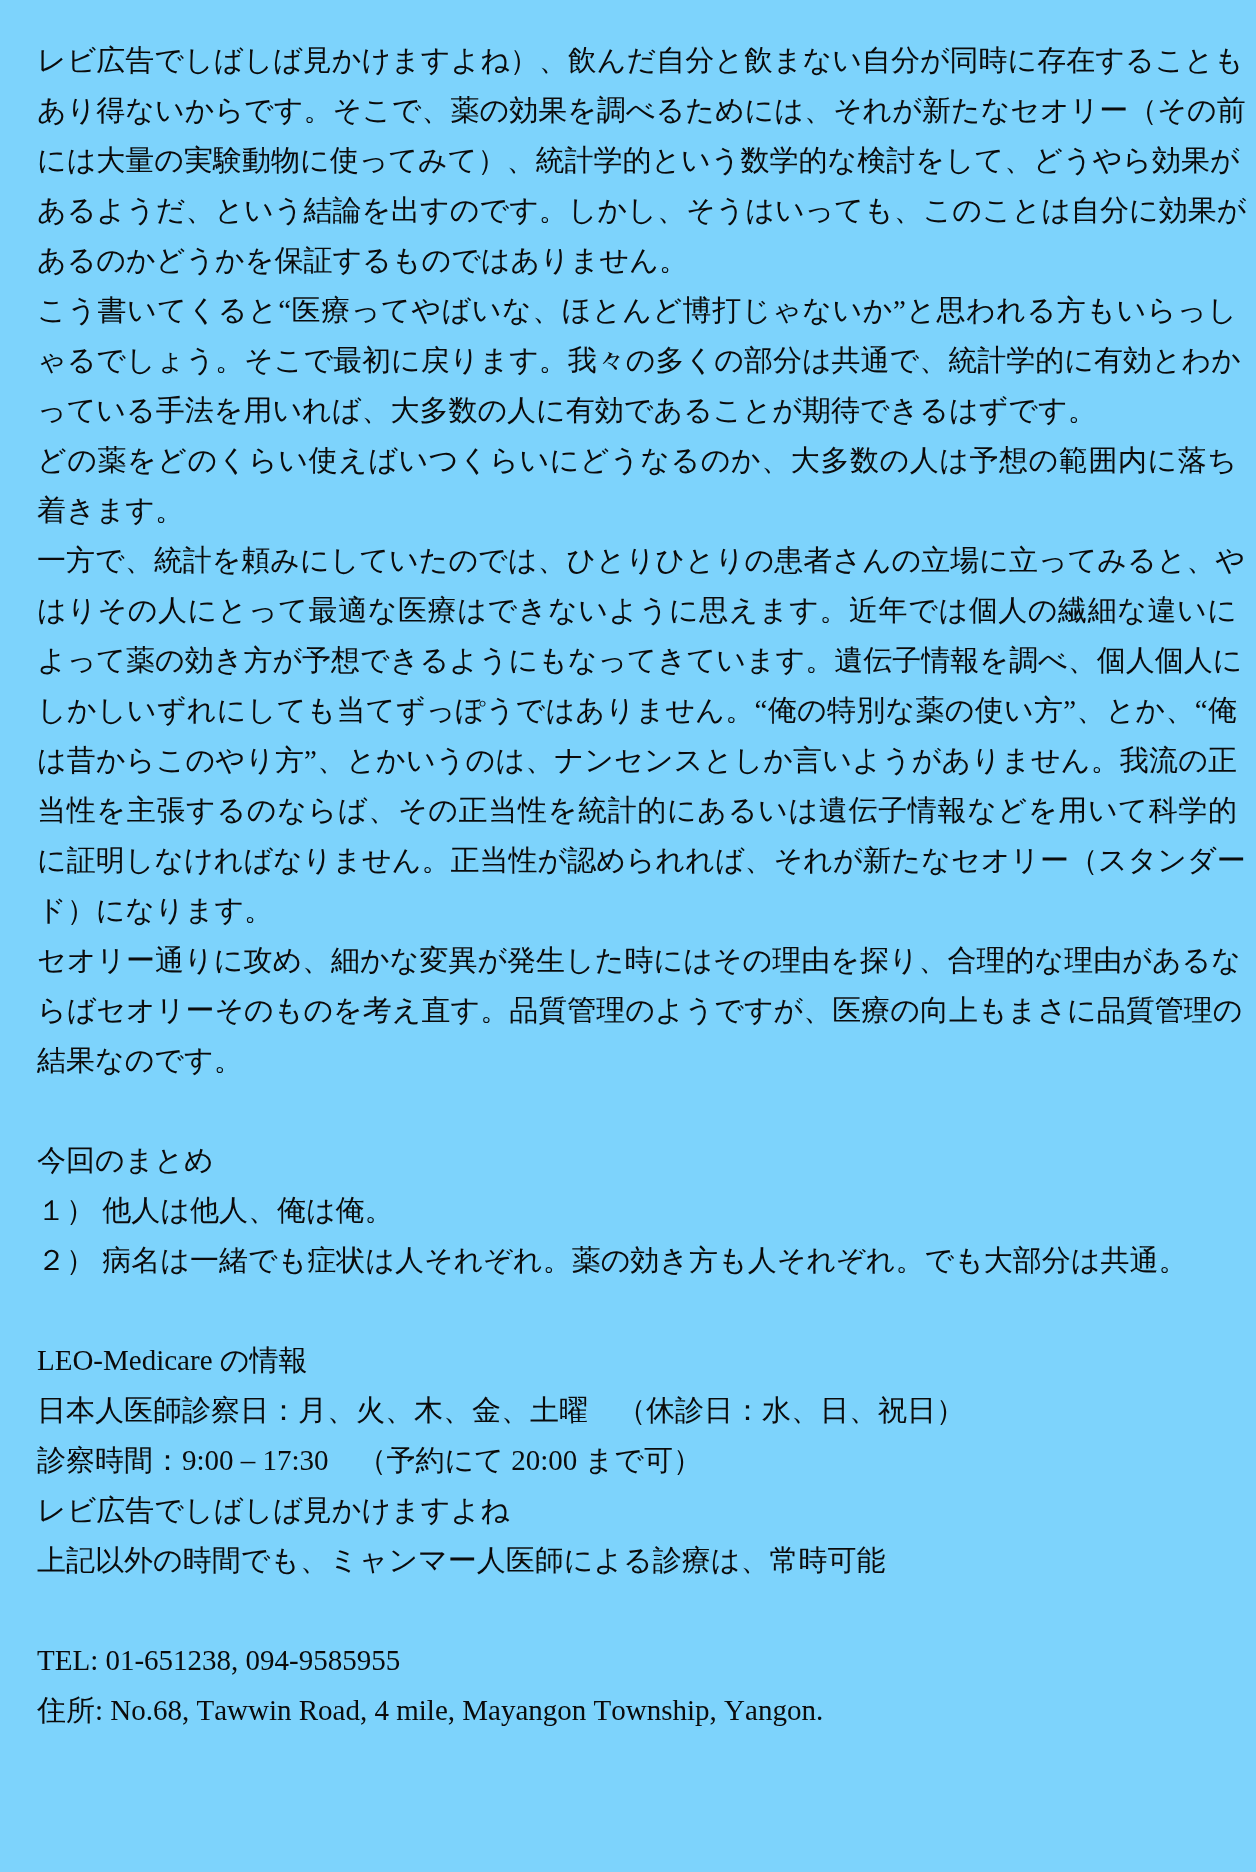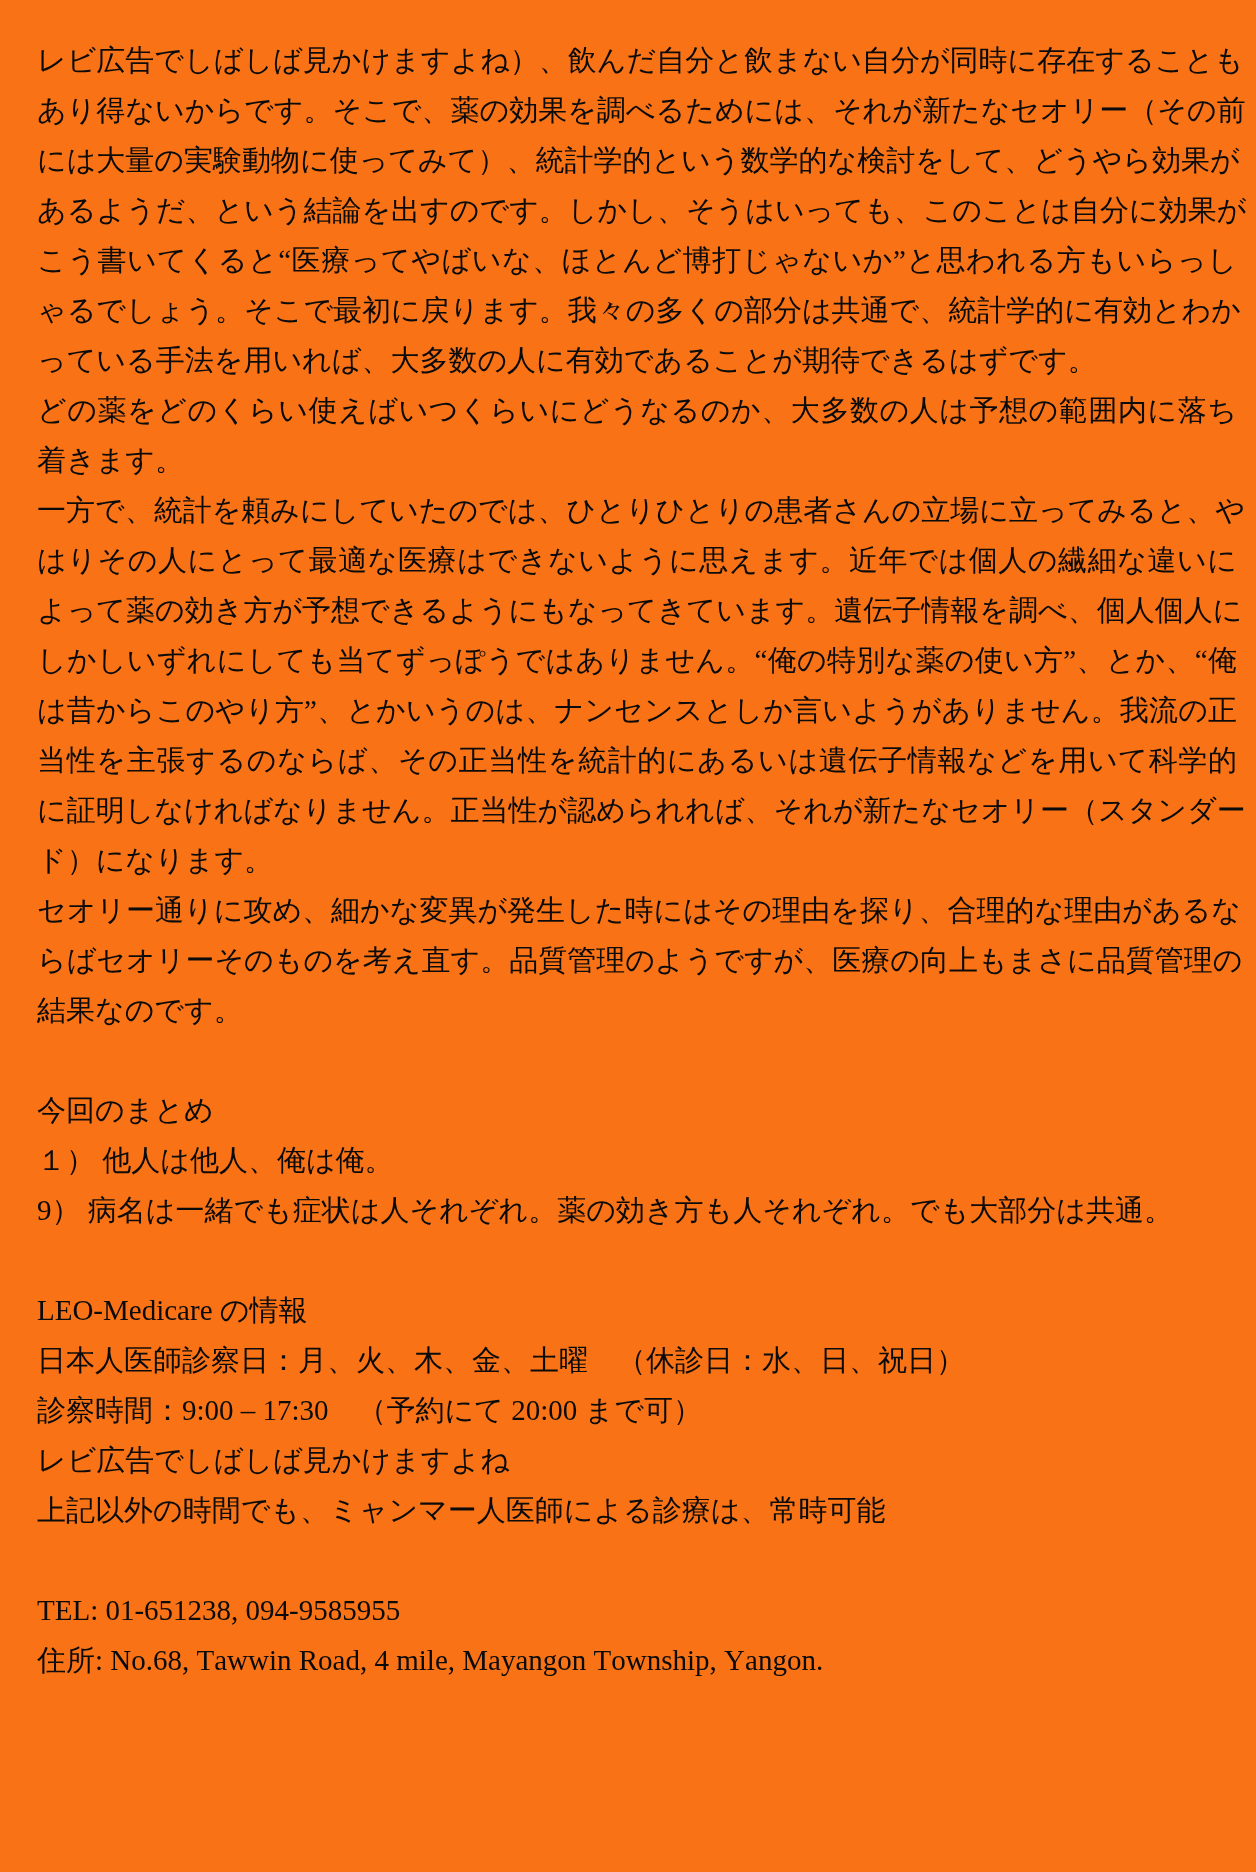--- a/index.html
+++ b/index.html
@@ -4,21 +4,21 @@
 <style>
   html, body {
     margin: 0;
     padding: 0;
     background: #ffffff;
   }
   .page {
     position: relative;
     width: 1256px;
     height: 1872px;
-    background: #f97316;
+    background: #7dd3fc;
     overflow: hidden;
   }
   .doc {
     position: absolute;
     left: 37px;
     top: 35px;
     width: 1200px;
     font-family: "Liberation Serif", "DejaVu Serif", serif;
     font-size: 29px;
     line-height: 50px;
@@ -43,40 +43,41 @@
 </style>
 </head>
 <body>
 
 <div class="page">
   <div class="doc">
       <div class="line fill">レビ広告でしばしば見かけますよね）、飲んだ自分と飲まない自分が同時に存在することも</div>
       <div class="line fill">あり得ないからです。そこで、薬の効果を調べるためには、それが新たなセオリー（その前</div>
       <div class="line fill">には大量の実験動物に使ってみて）、統計学的という数学的な検討をして、どうやら効果が</div>
       <div class="line fill">あるようだ、という結論を出すのです。しかし、そうはいっても、このことは自分に効果が</div>
+      <div class="line end">あるのかどうかを保証するものではありません。</div>
       <div class="line fill">こう書いてくると“医療ってやばいな、ほとんど博打じゃないか”と思われる方もいらっし</div>
       <div class="line fill">ゃるでしょう。そこで最初に戻ります。我々の多くの部分は共通で、統計学的に有効とわか</div>
       <div class="line end">っている手法を用いれば、大多数の人に有効であることが期待できるはずです。</div>
       <div class="line fill">どの薬をどのくらい使えばいつくらいにどうなるのか、大多数の人は予想の範囲内に落ち</div>
       <div class="line end">着きます。</div>
       <div class="line fill">一方で、統計を頼みにしていたのでは、ひとりひとりの患者さんの立場に立ってみると、や</div>
       <div class="line fill">はりその人にとって最適な医療はできないように思えます。近年では個人の繊細な違いに</div>
       <div class="line fill">よって薬の効き方が予想できるようにもなってきています。遺伝子情報を調べ、個人個人に</div>
       <div class="line fill">しかしいずれにしても当てずっぽうではありません。“俺の特別な薬の使い方”、とか、“俺</div>
       <div class="line fill">は昔からこのやり方”、とかいうのは、ナンセンスとしか言いようがありません。我流の正</div>
       <div class="line fill">当性を主張するのならば、その正当性を統計的にあるいは遺伝子情報などを用いて科学的</div>
       <div class="line fill">に証明しなければなりません。正当性が認められれば、それが新たなセオリー（スタンダー</div>
       <div class="line end">ド）になります。</div>
       <div class="line fill">セオリー通りに攻め、細かな変異が発生した時にはその理由を探り、合理的な理由があるな</div>
       <div class="line fill">らばセオリーそのものを考え直す。品質管理のようですが、医療の向上もまさに品質管理の</div>
       <div class="line end">結果なのです。</div>
       <div class="line blank"></div>
       <div class="line end">今回のまとめ</div>
       <div class="line end">１） 他人は他人、俺は俺。</div>
-      <div class="line end">9） 病名は一緒でも症状は人それぞれ。薬の効き方も人それぞれ。でも大部分は共通。</div>
+      <div class="line end">２） 病名は一緒でも症状は人それぞれ。薬の効き方も人それぞれ。でも大部分は共通。</div>
       <div class="line blank"></div>
       <div class="line end">LEO-Medicare の情報</div>
       <div class="line end">日本人医師診察日：月、火、木、金、土曜　（休診日：水、日、祝日）</div>
       <div class="line end">診察時間：9:00 – 17:30　（予約にて 20:00 まで可）</div>
       <div class="line end">レビ広告でしばしば見かけますよね</div>
       <div class="line end">上記以外の時間でも、ミャンマー人医師による診療は、常時可能</div>
       <div class="line blank"></div>
       <div class="line end">TEL: 01-651238, 094-9585955</div>
       <div class="line end">住所: No.68, Tawwin Road, 4 mile, Mayangon Township, Yangon.</div>
     </div>

